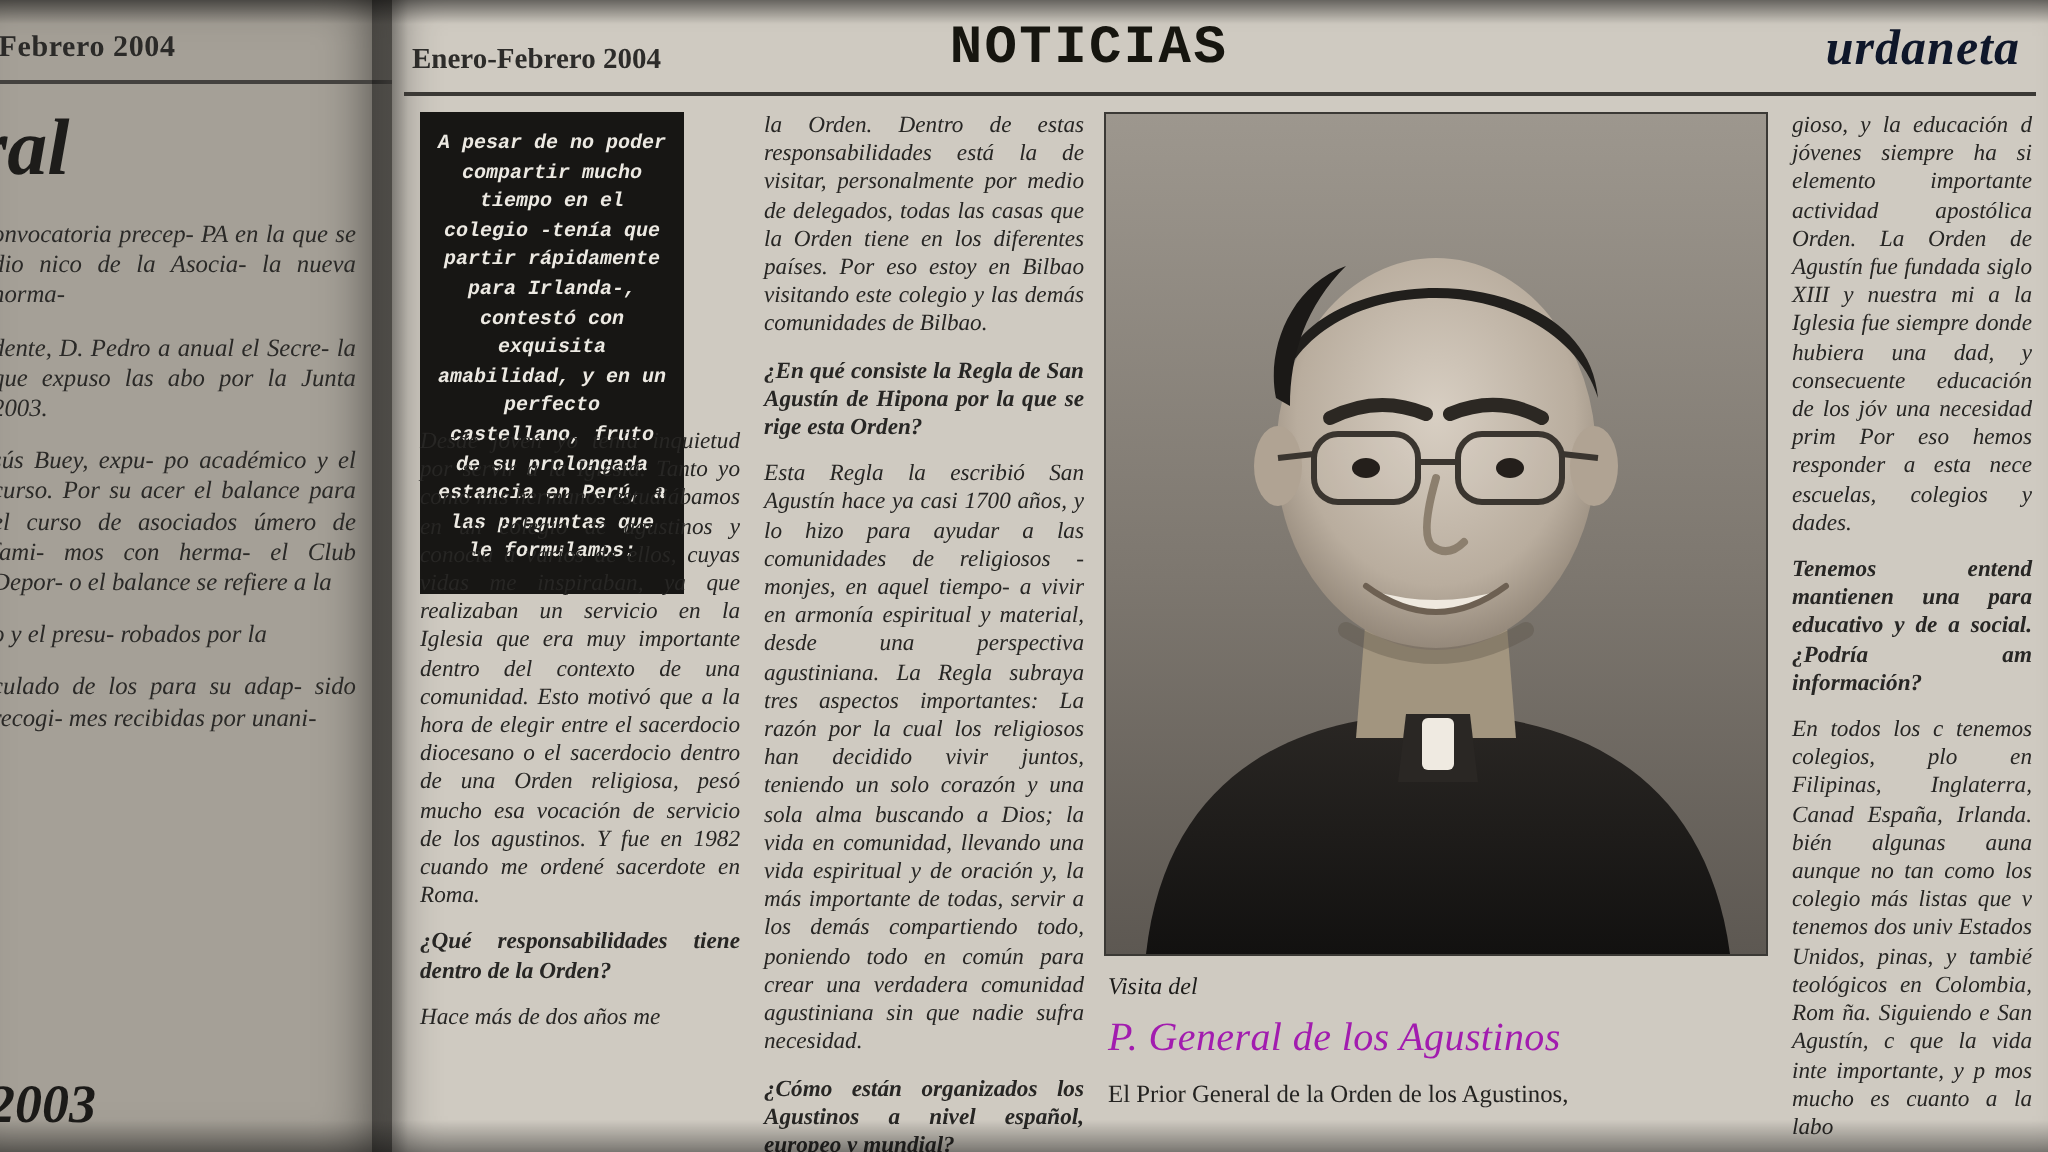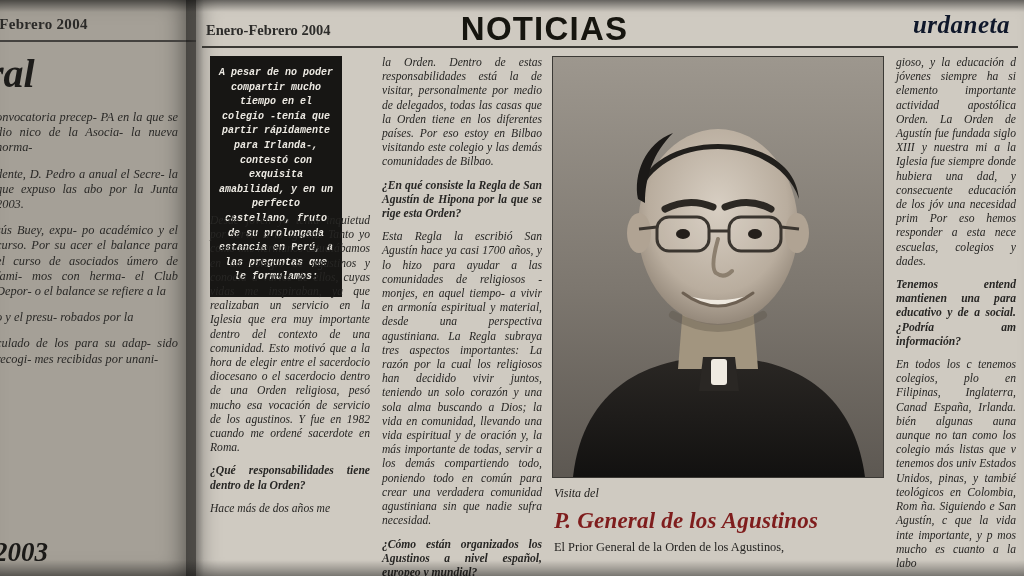--- a/index.html
+++ b/index.html
@@ -51,22 +51,22 @@
     box-shadow:inset 10px 0 22px -8px rgba(0,0,0,.45);
   }
   .masthead{
     position:absolute;left:0;top:0;width:828px;height:46px;
   }
   .mast-date{
     position:absolute;left:10px;top:22px;font-size:14.5px;color:#2d2c2a;font-weight:bold;
   }
   .mast-title{
     position:absolute;left:0;top:10px;width:697px;text-align:center;
-    font-family:Liberation Sans, sans-serif;
-    font-size:33px;font-weight:bold;letter-spacing:1.2px;color:#16150f;
+    font-family:Liberation Mono, monospace;
+    font-size:27px;font-weight:bold;letter-spacing:1.2px;color:#16150f;
   }
   .mast-brand{
     position:absolute;right:14px;top:11px;
     font-family:"Liberation Serif", serif;
     font-size:25px;font-weight:bold;font-style:italic;color:#0f172a;
     letter-spacing:.5px;
   }
   .mast-rule{
     position:absolute;left:6px;top:46px;width:816px;height:2px;background:#3b3935;
   }
@@ -97,21 +97,21 @@
     border:1px solid #3b3935;
     overflow:hidden;
   }
   .photo svg{display:block;}
   .caption-top{
     position:absolute;left:358px;top:486px;width:330px;
     font-size:12px;font-style:italic;color:#1d1c1a;
   }
   .caption-title{
     position:absolute;left:358px;top:508px;width:340px;
-    font-size:23px;font-weight:bold;font-style:italic;color:#7f1d1d;
+    font-size:20px;font-weight:normal;font-style:italic;color:#a21caf;
     letter-spacing:.2px;
   }
   .caption-body{
     position:absolute;left:358px;top:540px;width:336px;
     font-size:12.4px;line-height:15px;color:#242321;
     text-align:justify;
   }
   .edge-shadow{
     position:absolute;left:186px;top:0;width:18px;height:576px;
     background:linear-gradient(to right, rgba(0,0,0,.40), rgba(0,0,0,0));

